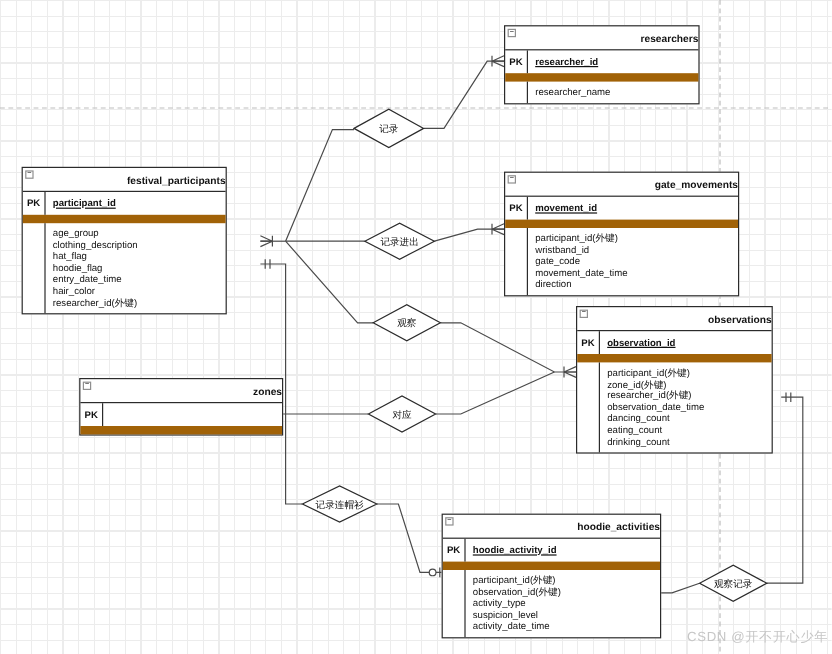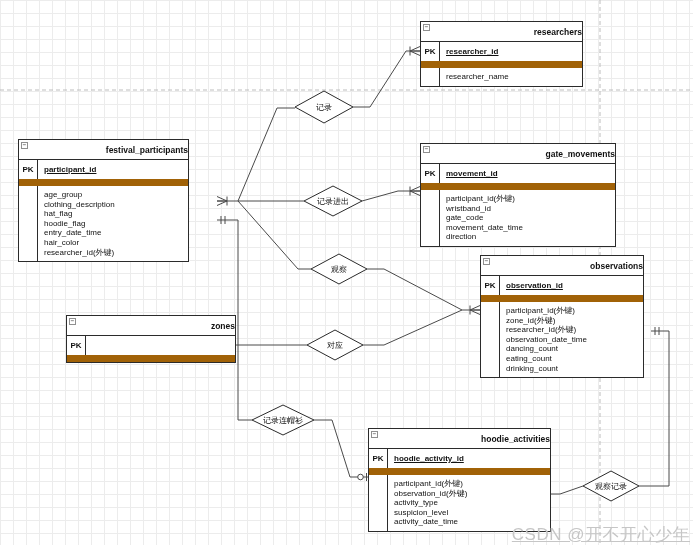--- a/index.html
+++ b/index.html
@@ -17,21 +17,21 @@
   .t-header{position:relative;height:19px;border-bottom:1px solid #2b2b2b;display:flex;align-items:center;justify-content:flex-end;font-weight:bold;font-size:8.5px;}
   .collapse{position:absolute;left:2px;top:2px;width:7px;height:7px;border:1px solid #8f8f8f;box-sizing:border-box;font-size:6px;line-height:4px;text-align:center;color:#555;background:#fff;}
   .t-row{display:flex;}
   .pk-row{height:19px;border-bottom:7px solid #a16207;}
   .pk-cell{flex:0 0 19px;width:19px;border-right:1px solid #2b2b2b;display:flex;align-items:center;justify-content:center;font-weight:bold;box-sizing:border-box;}
   .pk-val{flex:1;display:flex;align-items:center;padding-left:6px;font-weight:bold;text-decoration:underline;white-space:nowrap;}
   .fields-row{align-items:stretch;}
   .field-list{flex:1;padding:4px 2px 4px 6px;}
   .field{line-height:9.6px;white-space:nowrap;}
   .dlabel{font-size:8px;fill:#111;}
-  .watermark{position:absolute;right:3px;top:523px;font-size:17px;color:#c6c6c6;letter-spacing:0.5px;white-space:nowrap;text-decoration:underline;}
+  .watermark{position:absolute;right:3px;top:523px;font-size:11px;color:#c6c6c6;letter-spacing:0.5px;white-space:nowrap;}
 </style>
 </head>
 <body>
 
 <div class="stage">
 
   <svg class="overlay" width="693" height="545" viewBox="0 0 693 545">
 
     <line x1="0" y1="90" x2="693" y2="90" stroke="#bdbdbd" stroke-width="1" stroke-dasharray="4 3"></line>
     <line x1="600" y1="0" x2="600" y2="545" stroke="#bdbdbd" stroke-width="1" stroke-dasharray="4 3"></line>

